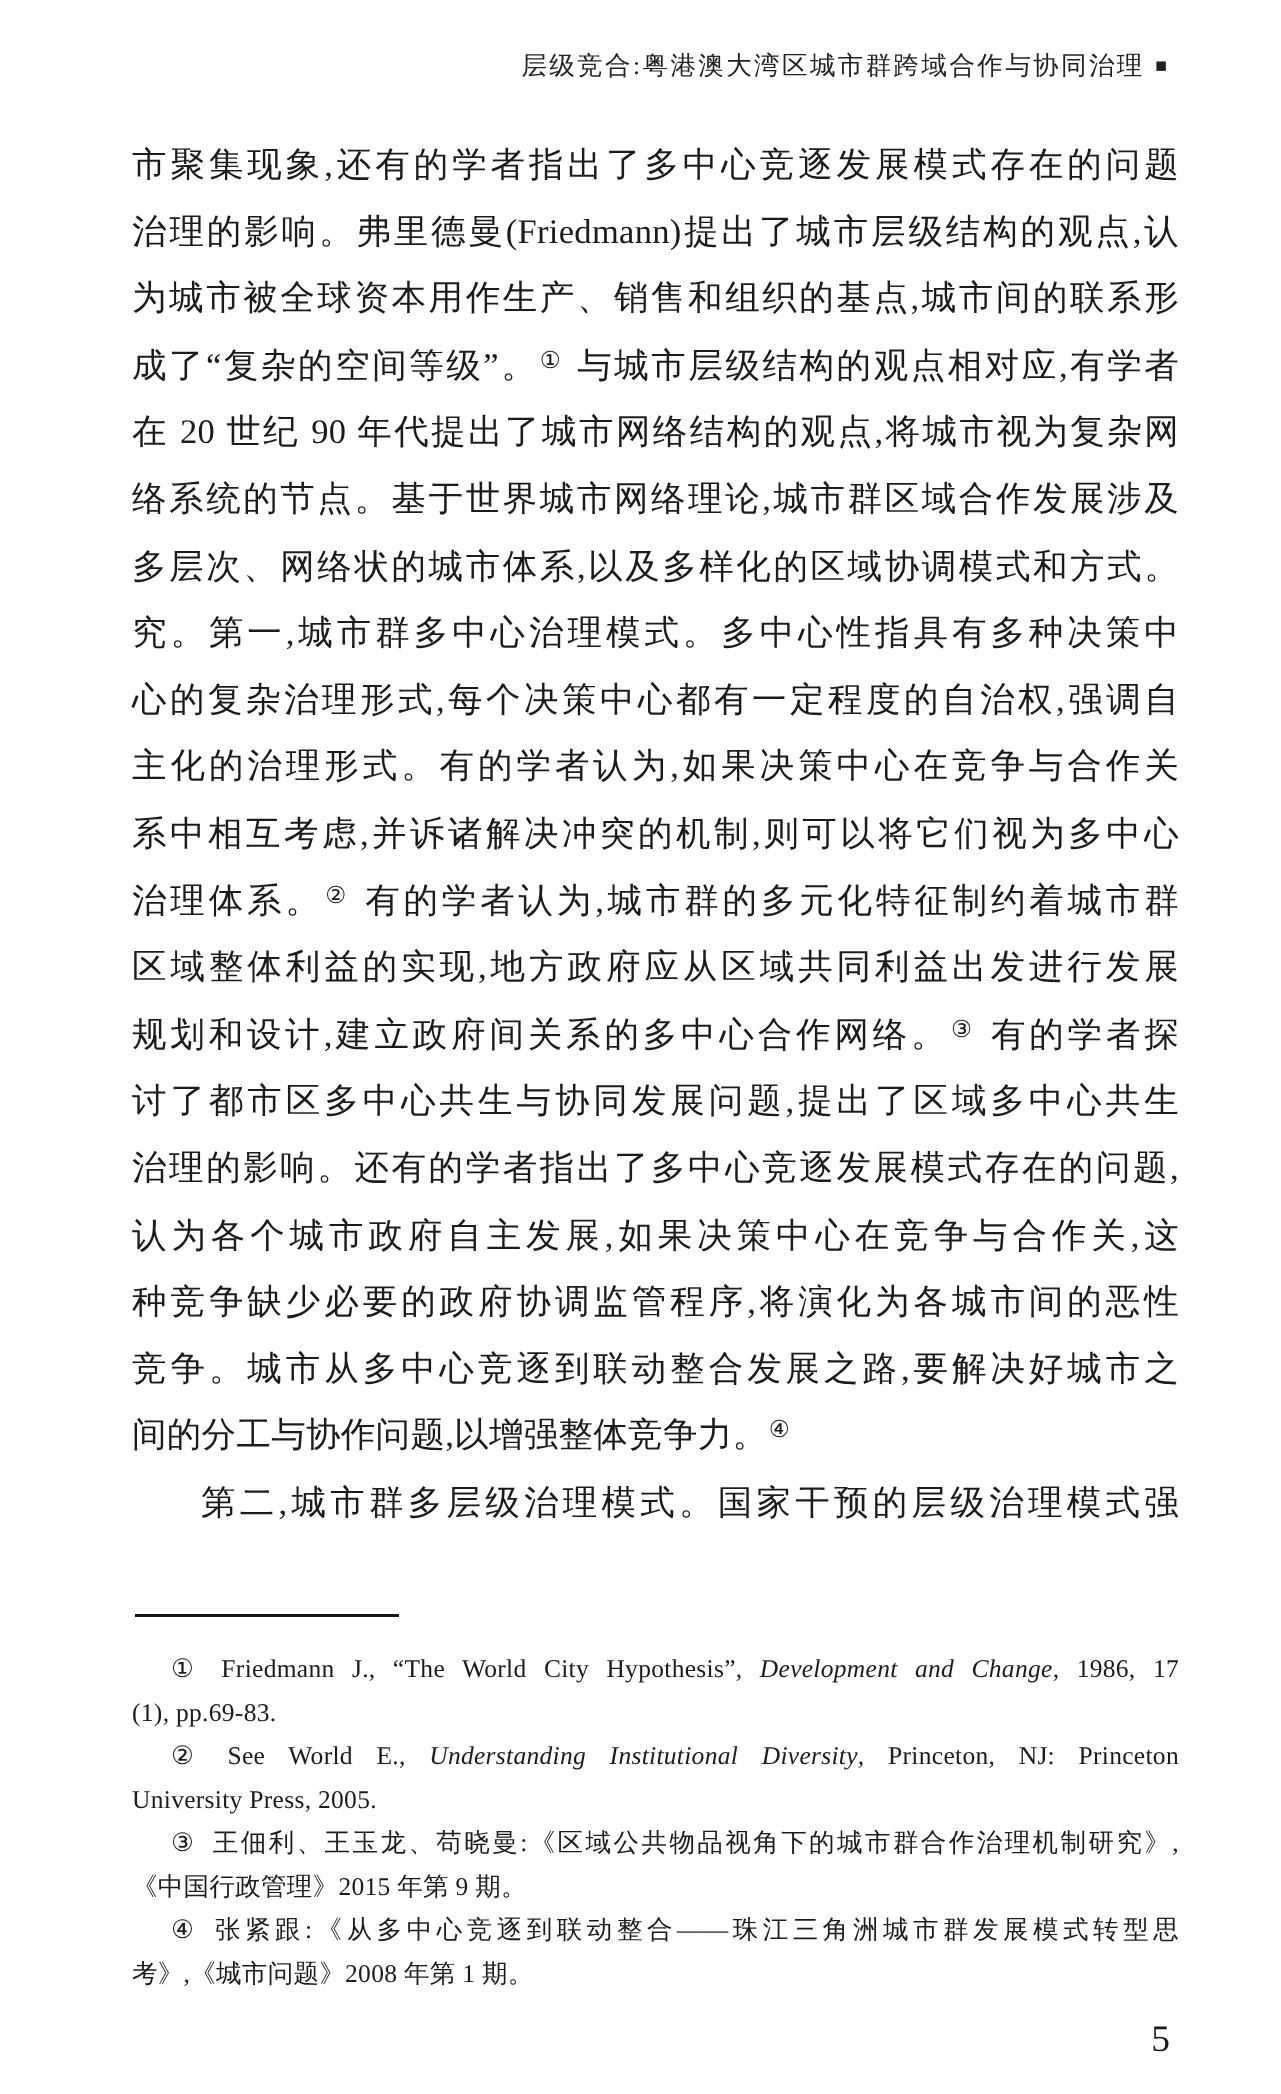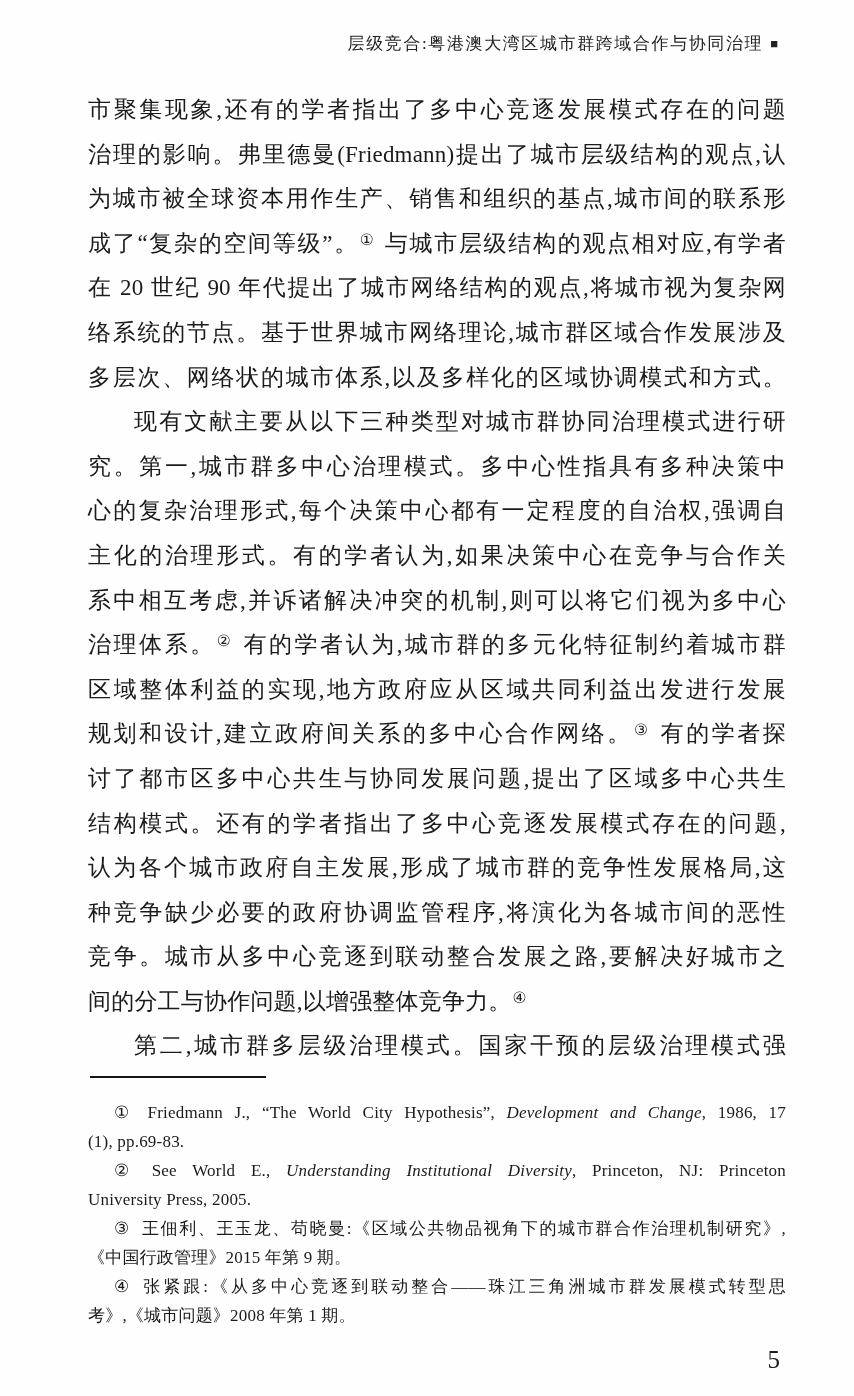--- a/index.html
+++ b/index.html
@@ -75,31 +75,30 @@
   </div>
 
   <div class="body-text" id="bodyText">
       <div class="line fill">市聚集现象,还有的学者指出了多中心竞逐发展模式存在的问题</div>
       <div class="line fill">治理的影响。弗里德曼(Friedmann)提出了城市层级结构的观点,认</div>
       <div class="line fill">为城市被全球资本用作生产、销售和组织的基点,城市间的联系形</div>
       <div class="line fill">成了“复杂的空间等级”。<sup class="ref">①</sup> 与城市层级结构的观点相对应,有学者</div>
       <div class="line fill">在 20 世纪 90 年代提出了城市网络结构的观点,将城市视为复杂网</div>
       <div class="line fill">络系统的节点。基于世界城市网络理论,城市群区域合作发展涉及</div>
       <div class="line fill">多层次、网络状的城市体系,以及多样化的区域协调模式和方式。</div>
-      <div class="line fill ind">现有文献主要从以下三种类型对城市群协同治理模式进行研</div>
       <div class="line fill">究。第一,城市群多中心治理模式。多中心性指具有多种决策中</div>
       <div class="line fill">心的复杂治理形式,每个决策中心都有一定程度的自治权,强调自</div>
       <div class="line fill">主化的治理形式。有的学者认为,如果决策中心在竞争与合作关</div>
       <div class="line fill">系中相互考虑,并诉诸解决冲突的机制,则可以将它们视为多中心</div>
       <div class="line fill">治理体系。<sup class="ref">②</sup> 有的学者认为,城市群的多元化特征制约着城市群</div>
       <div class="line fill">区域整体利益的实现,地方政府应从区域共同利益出发进行发展</div>
       <div class="line fill">规划和设计,建立政府间关系的多中心合作网络。<sup class="ref">③</sup> 有的学者探</div>
       <div class="line fill">讨了都市区多中心共生与协同发展问题,提出了区域多中心共生</div>
-      <div class="line fill">结构模式。还有的学者指出了多中心竞逐发展模式存在的问题,</div>
-      <div class="line fill">认为各个城市政府自主发展,形成了城市群的竞争性发展格局,这</div>
+      <div class="line fill">治理的影响。还有的学者指出了多中心竞逐发展模式存在的问题,</div>
+      <div class="line fill">认为各个城市政府自主发展,如果决策中心在竞争与合作关,这</div>
       <div class="line fill">种竞争缺少必要的政府协调监管程序,将演化为各城市间的恶性</div>
       <div class="line fill">竞争。城市从多中心竞逐到联动整合发展之路,要解决好城市之</div>
       <div class="line">间的分工与协作问题,以增强整体竞争力。<sup class="ref">④</sup></div>
       <div class="line fill ind">第二,城市群多层级治理模式。国家干预的层级治理模式强</div>
     </div>
 
   <div class="fn-divider"></div>
 
   <div class="footnotes" id="footnotes">
       <div class="fn-line fill ind"><span class="fn-marker">①</span><span>Friedmann J., “The World City Hypothesis”, </span><span class="it">Development and Change</span><span>, 1986, 17</span></div>

